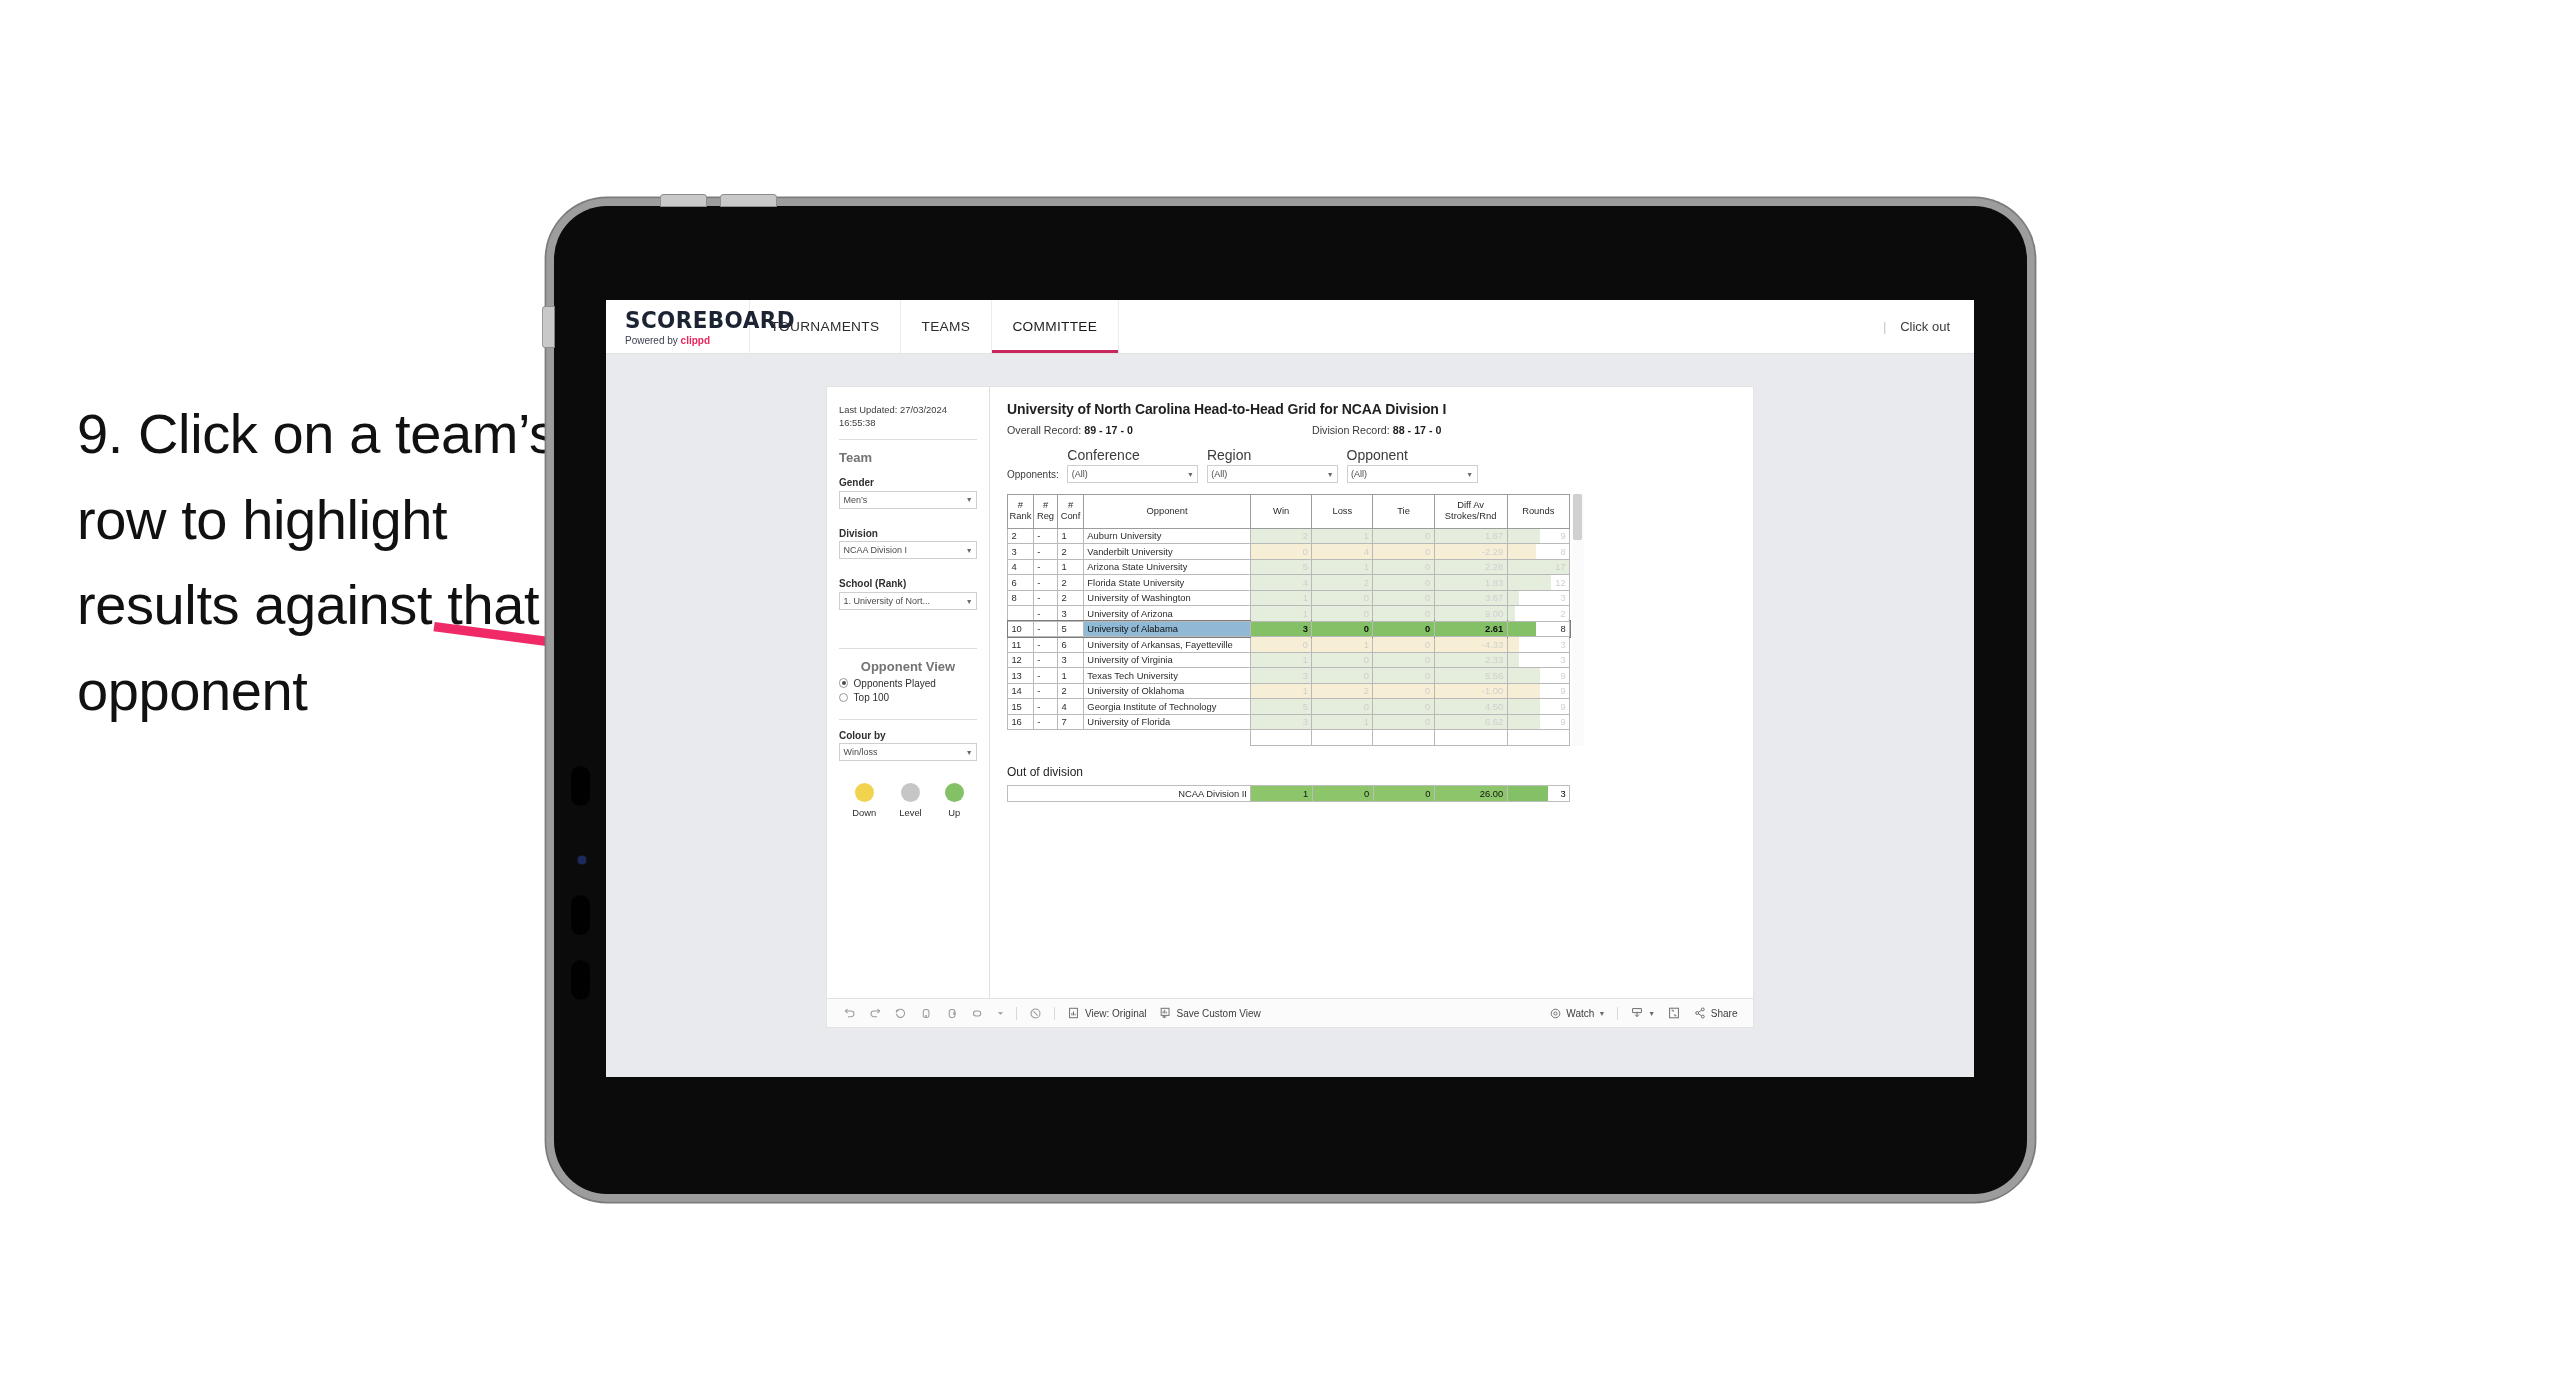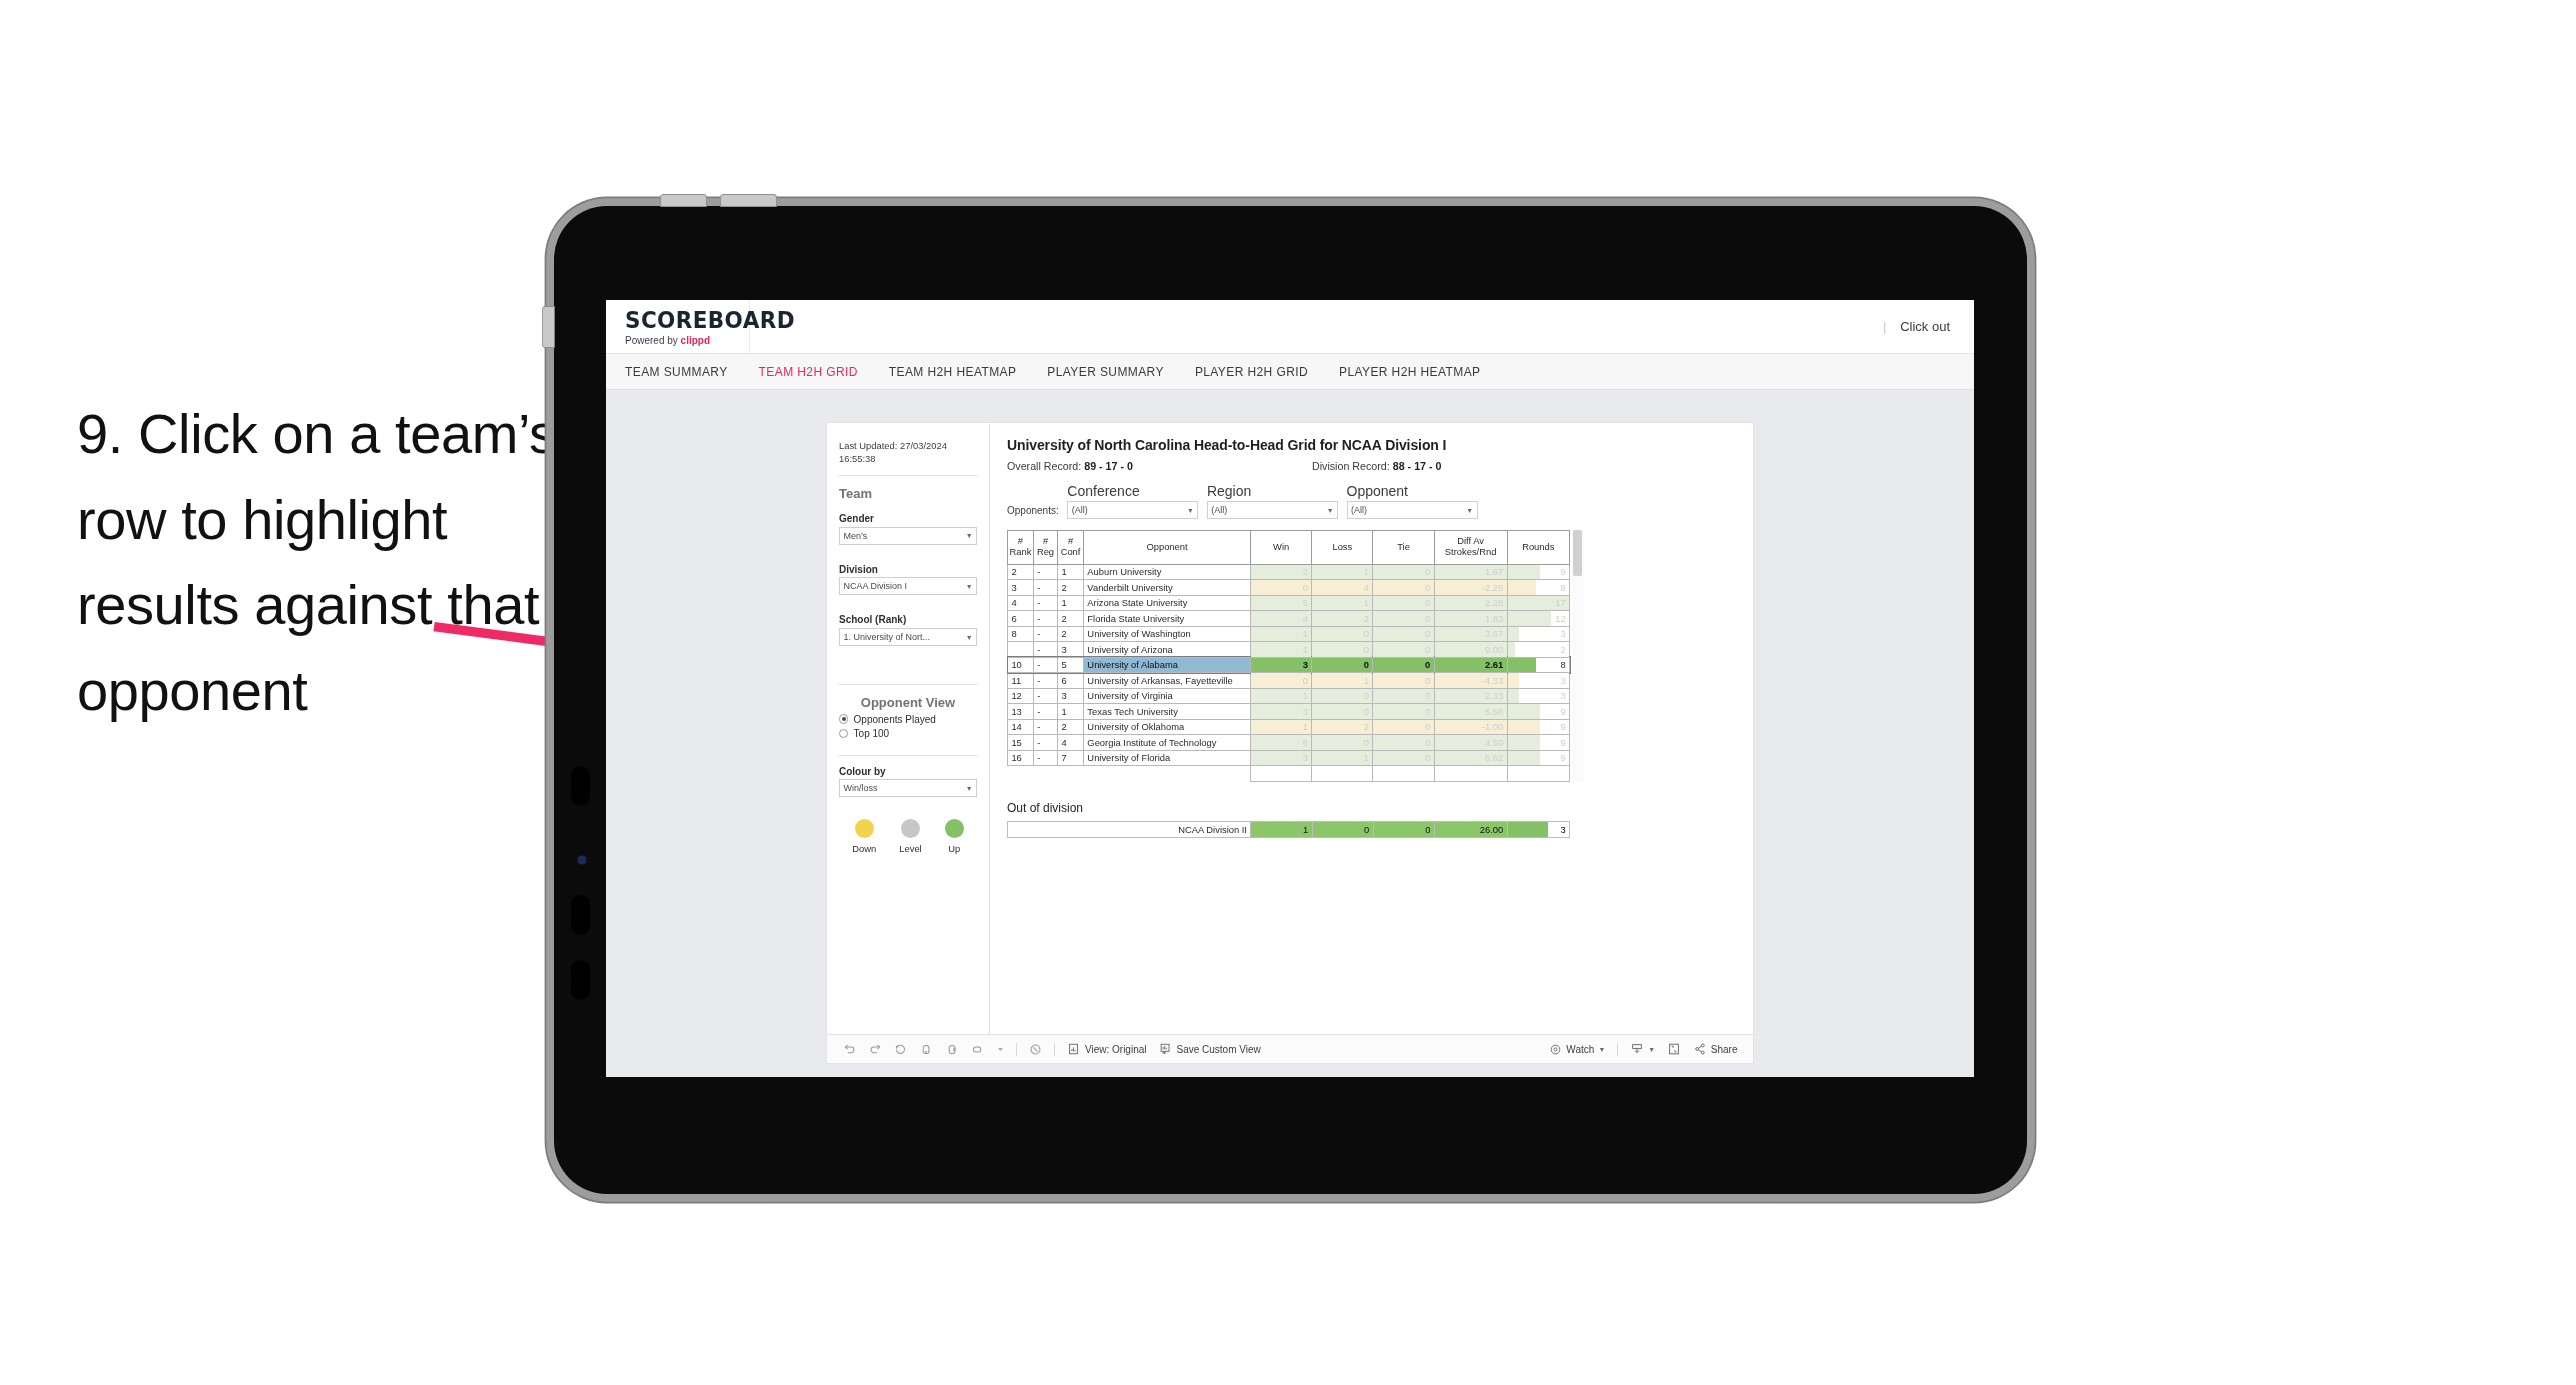--- a/index.html
+++ b/index.html
@@ -218,34 +218,31 @@
   <div class="speaker sp2"></div>
   <div class="speaker sp3"></div>
 
   <div class="screen">
 
     <div class="appbar">
       <div class="brand">
         <div class="brand-title">SCOREBOARD</div>
         <div class="brand-sub"><span>Powered by </span><b>clippd</b></div>
       </div>
+      <div class="nav-tabs">
+        <div class="nav-tab">TOURNAMENTS</div>
+        <div class="nav-tab">TEAMS</div>
+        <div class="nav-tab active">COMMITTEE</div>
+      </div>
       <div class="appbar-right">
         <span class="divider-v">|</span>
         <span class="signout">Click out</span>
       </div>
     </div>
 
-    <div class="subbar">
-      <div class="subtab">TEAM SUMMARY</div>
-      <div class="subtab active">TEAM H2H GRID</div>
-      <div class="subtab">TEAM H2H HEATMAP</div>
-      <div class="subtab">PLAYER SUMMARY</div>
-      <div class="subtab">PLAYER H2H GRID</div>
-      <div class="subtab">PLAYER H2H HEATMAP</div>
-    </div>
 
     <div class="workspace">
       <div class="dash">
         <div class="dash-body">
 
           <div class="sidebar">
             <div class="side-pad">
               <div class="lastupd">Last Updated: 27/03/2024 16:55:38</div>
             </div>
             <div class="hr"></div>

